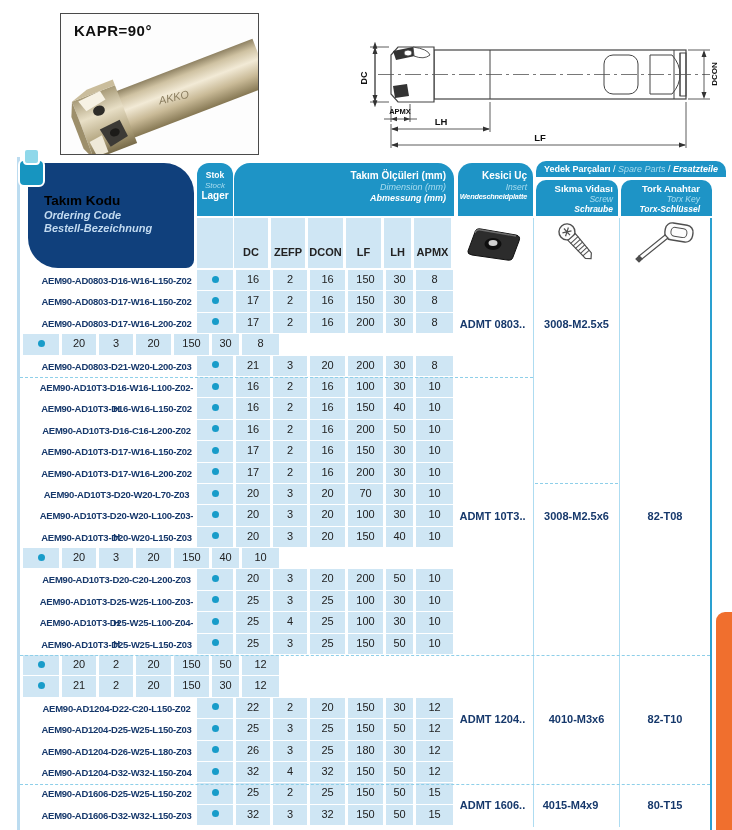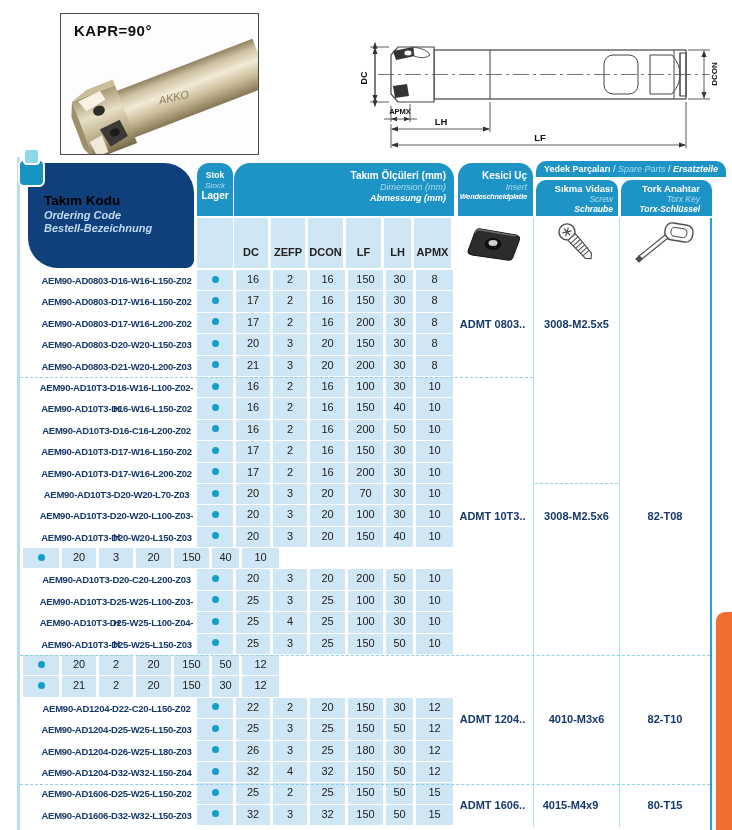--- a/index.html
+++ b/index.html
@@ -277,21 +277,20 @@
       <div class="cell code">AEM90-AD0803-D17-W16-L200-Z02</div>
       <div class="cell stok"><span class="dot"></span></div>
       <div class="cell" style="width: 34px; margin-left: 3px;">17</div>
       <div class="cell" style="width: 34px; margin-left: 3px;">2</div>
       <div class="cell" style="width: 35px; margin-left: 3px;">16</div>
       <div class="cell" style="width: 35px; margin-left: 3px;">200</div>
       <div class="cell" style="width: 27px; margin-left: 3px;">30</div>
       <div class="cell" style="width: 37px; margin-left: 3px;">8</div>
     </div>
     <div class="row">
-      <div class="cell code">AEM90-AD0803-D20-W20-L150-Z03</div>
       <div class="cell stok"><span class="dot"></span></div>
       <div class="cell" style="width: 34px; margin-left: 3px;">20</div>
       <div class="cell" style="width: 34px; margin-left: 3px;">3</div>
       <div class="cell" style="width: 35px; margin-left: 3px;">20</div>
       <div class="cell" style="width: 35px; margin-left: 3px;">150</div>
       <div class="cell" style="width: 27px; margin-left: 3px;">30</div>
       <div class="cell" style="width: 37px; margin-left: 3px;">8</div>
     </div>
     <div class="row">
       <div class="cell code">AEM90-AD0803-D21-W20-L200-Z03</div>

